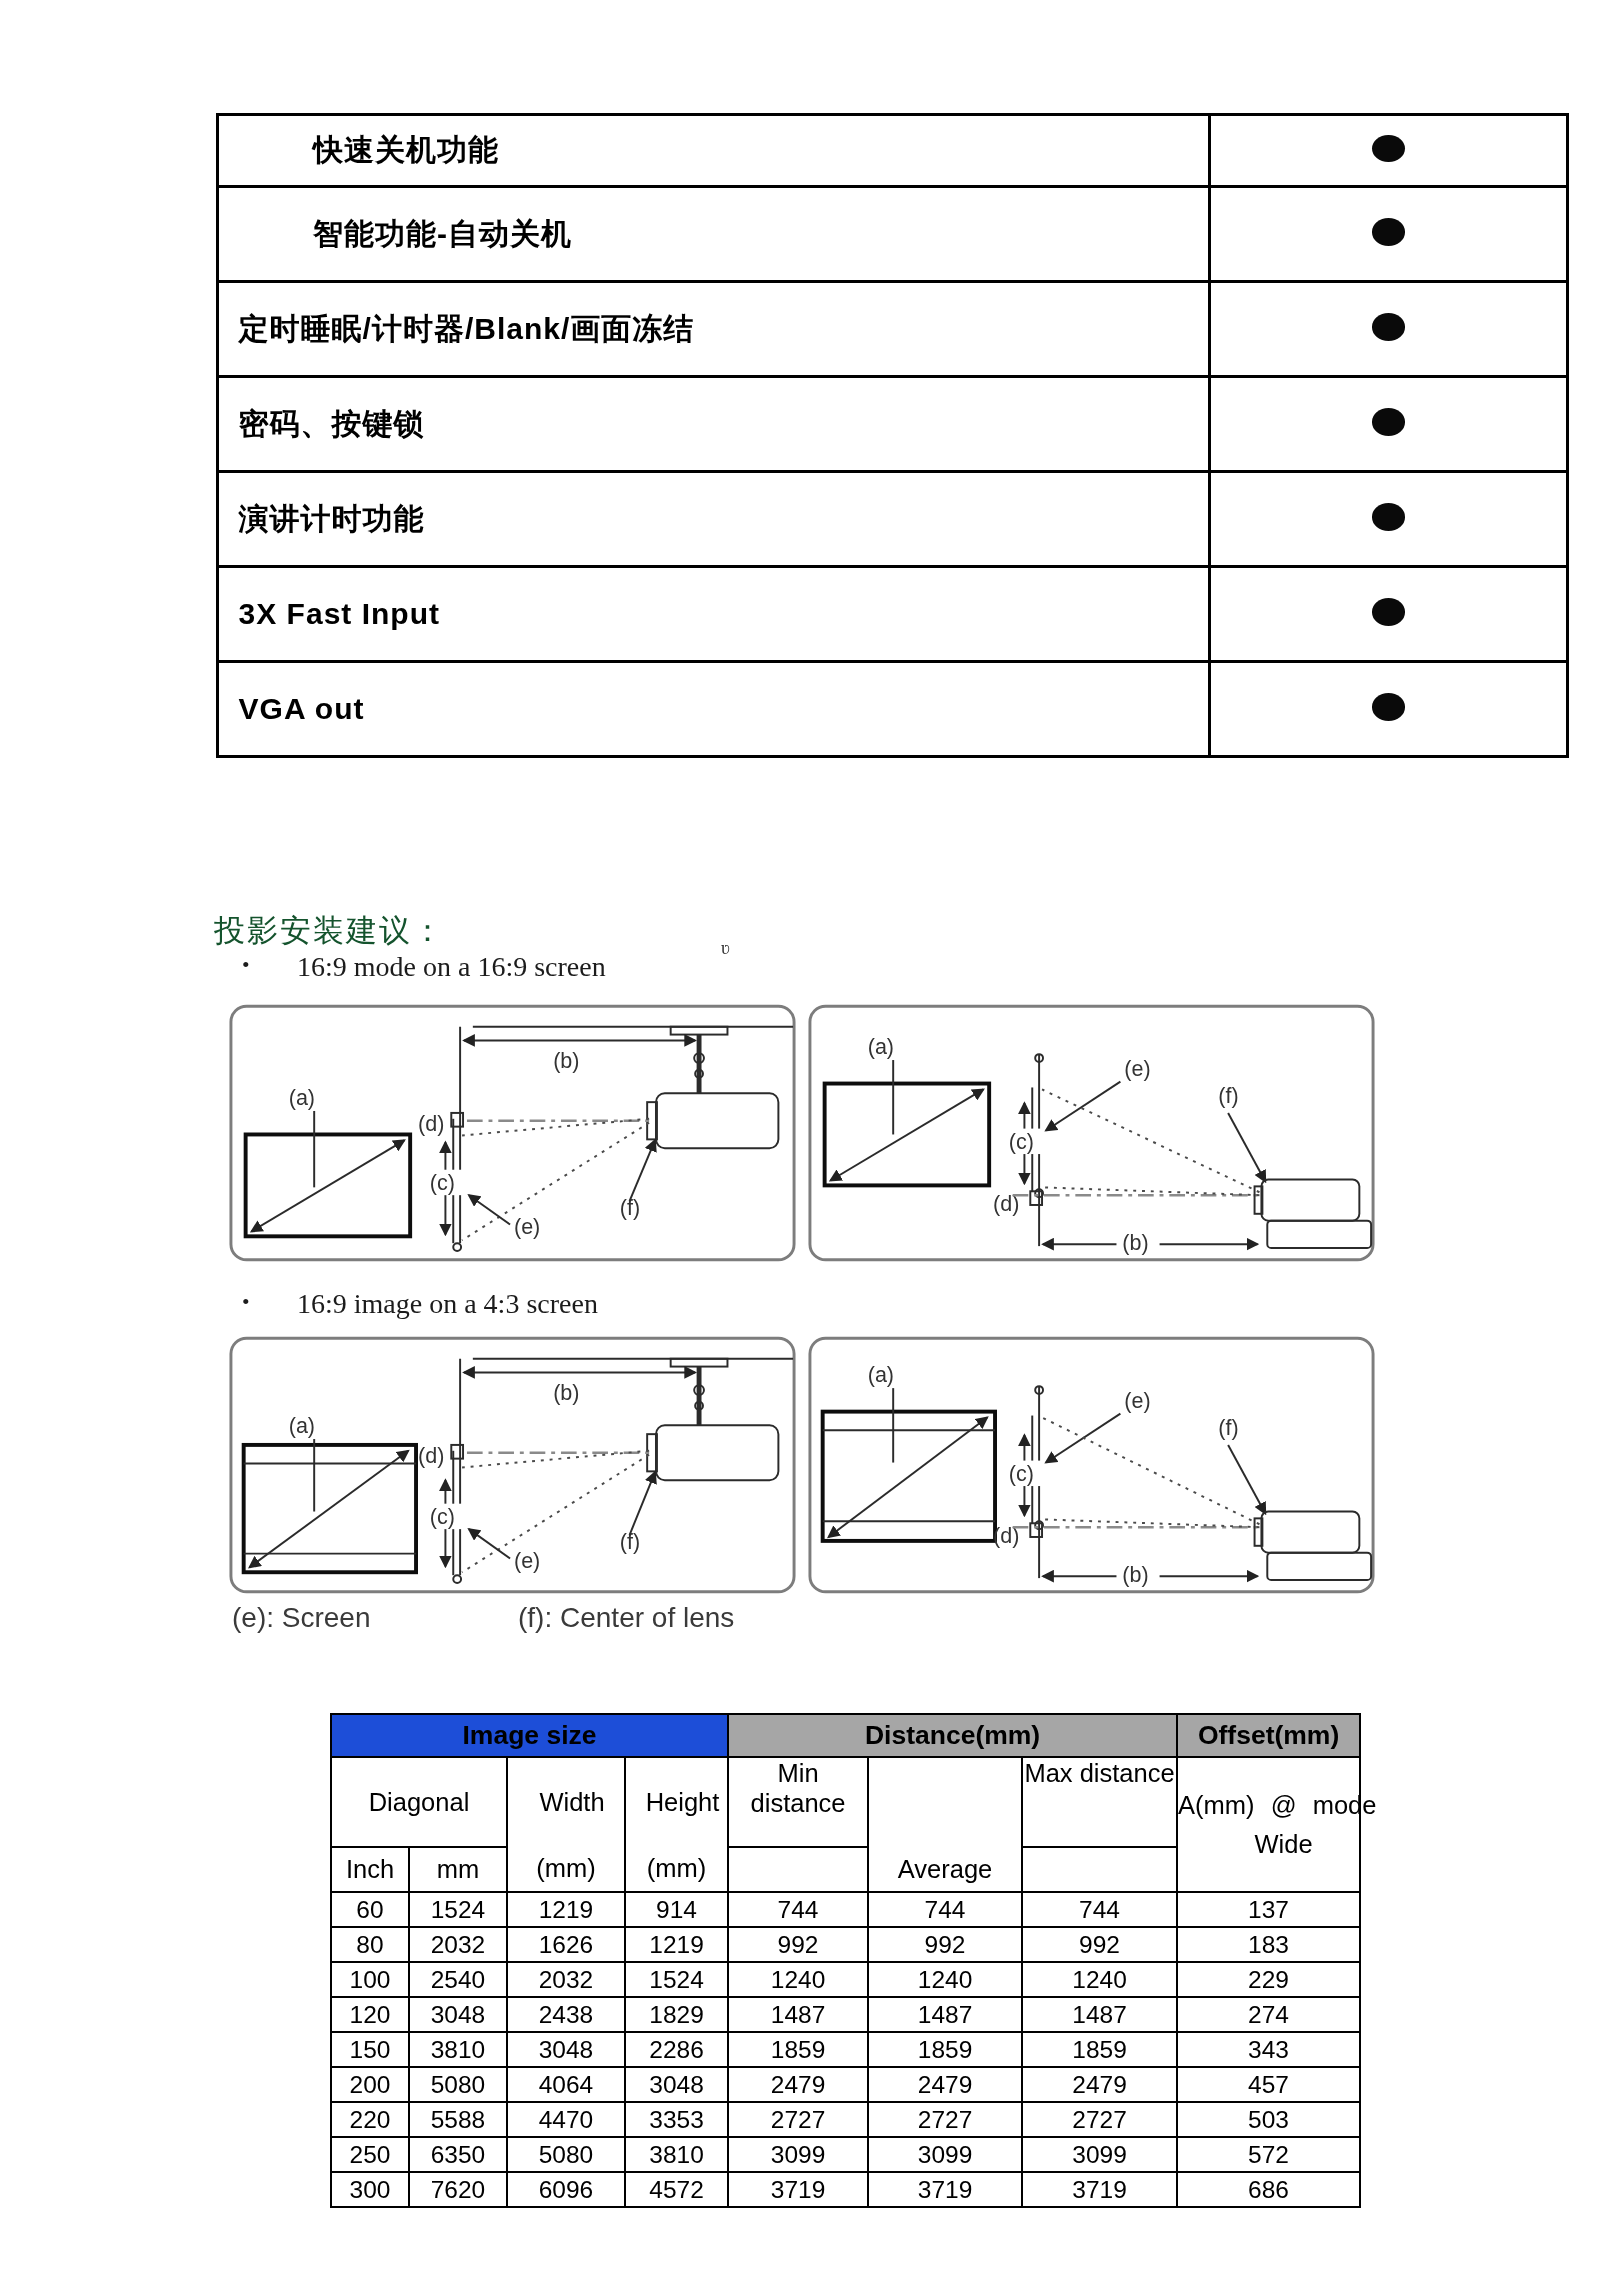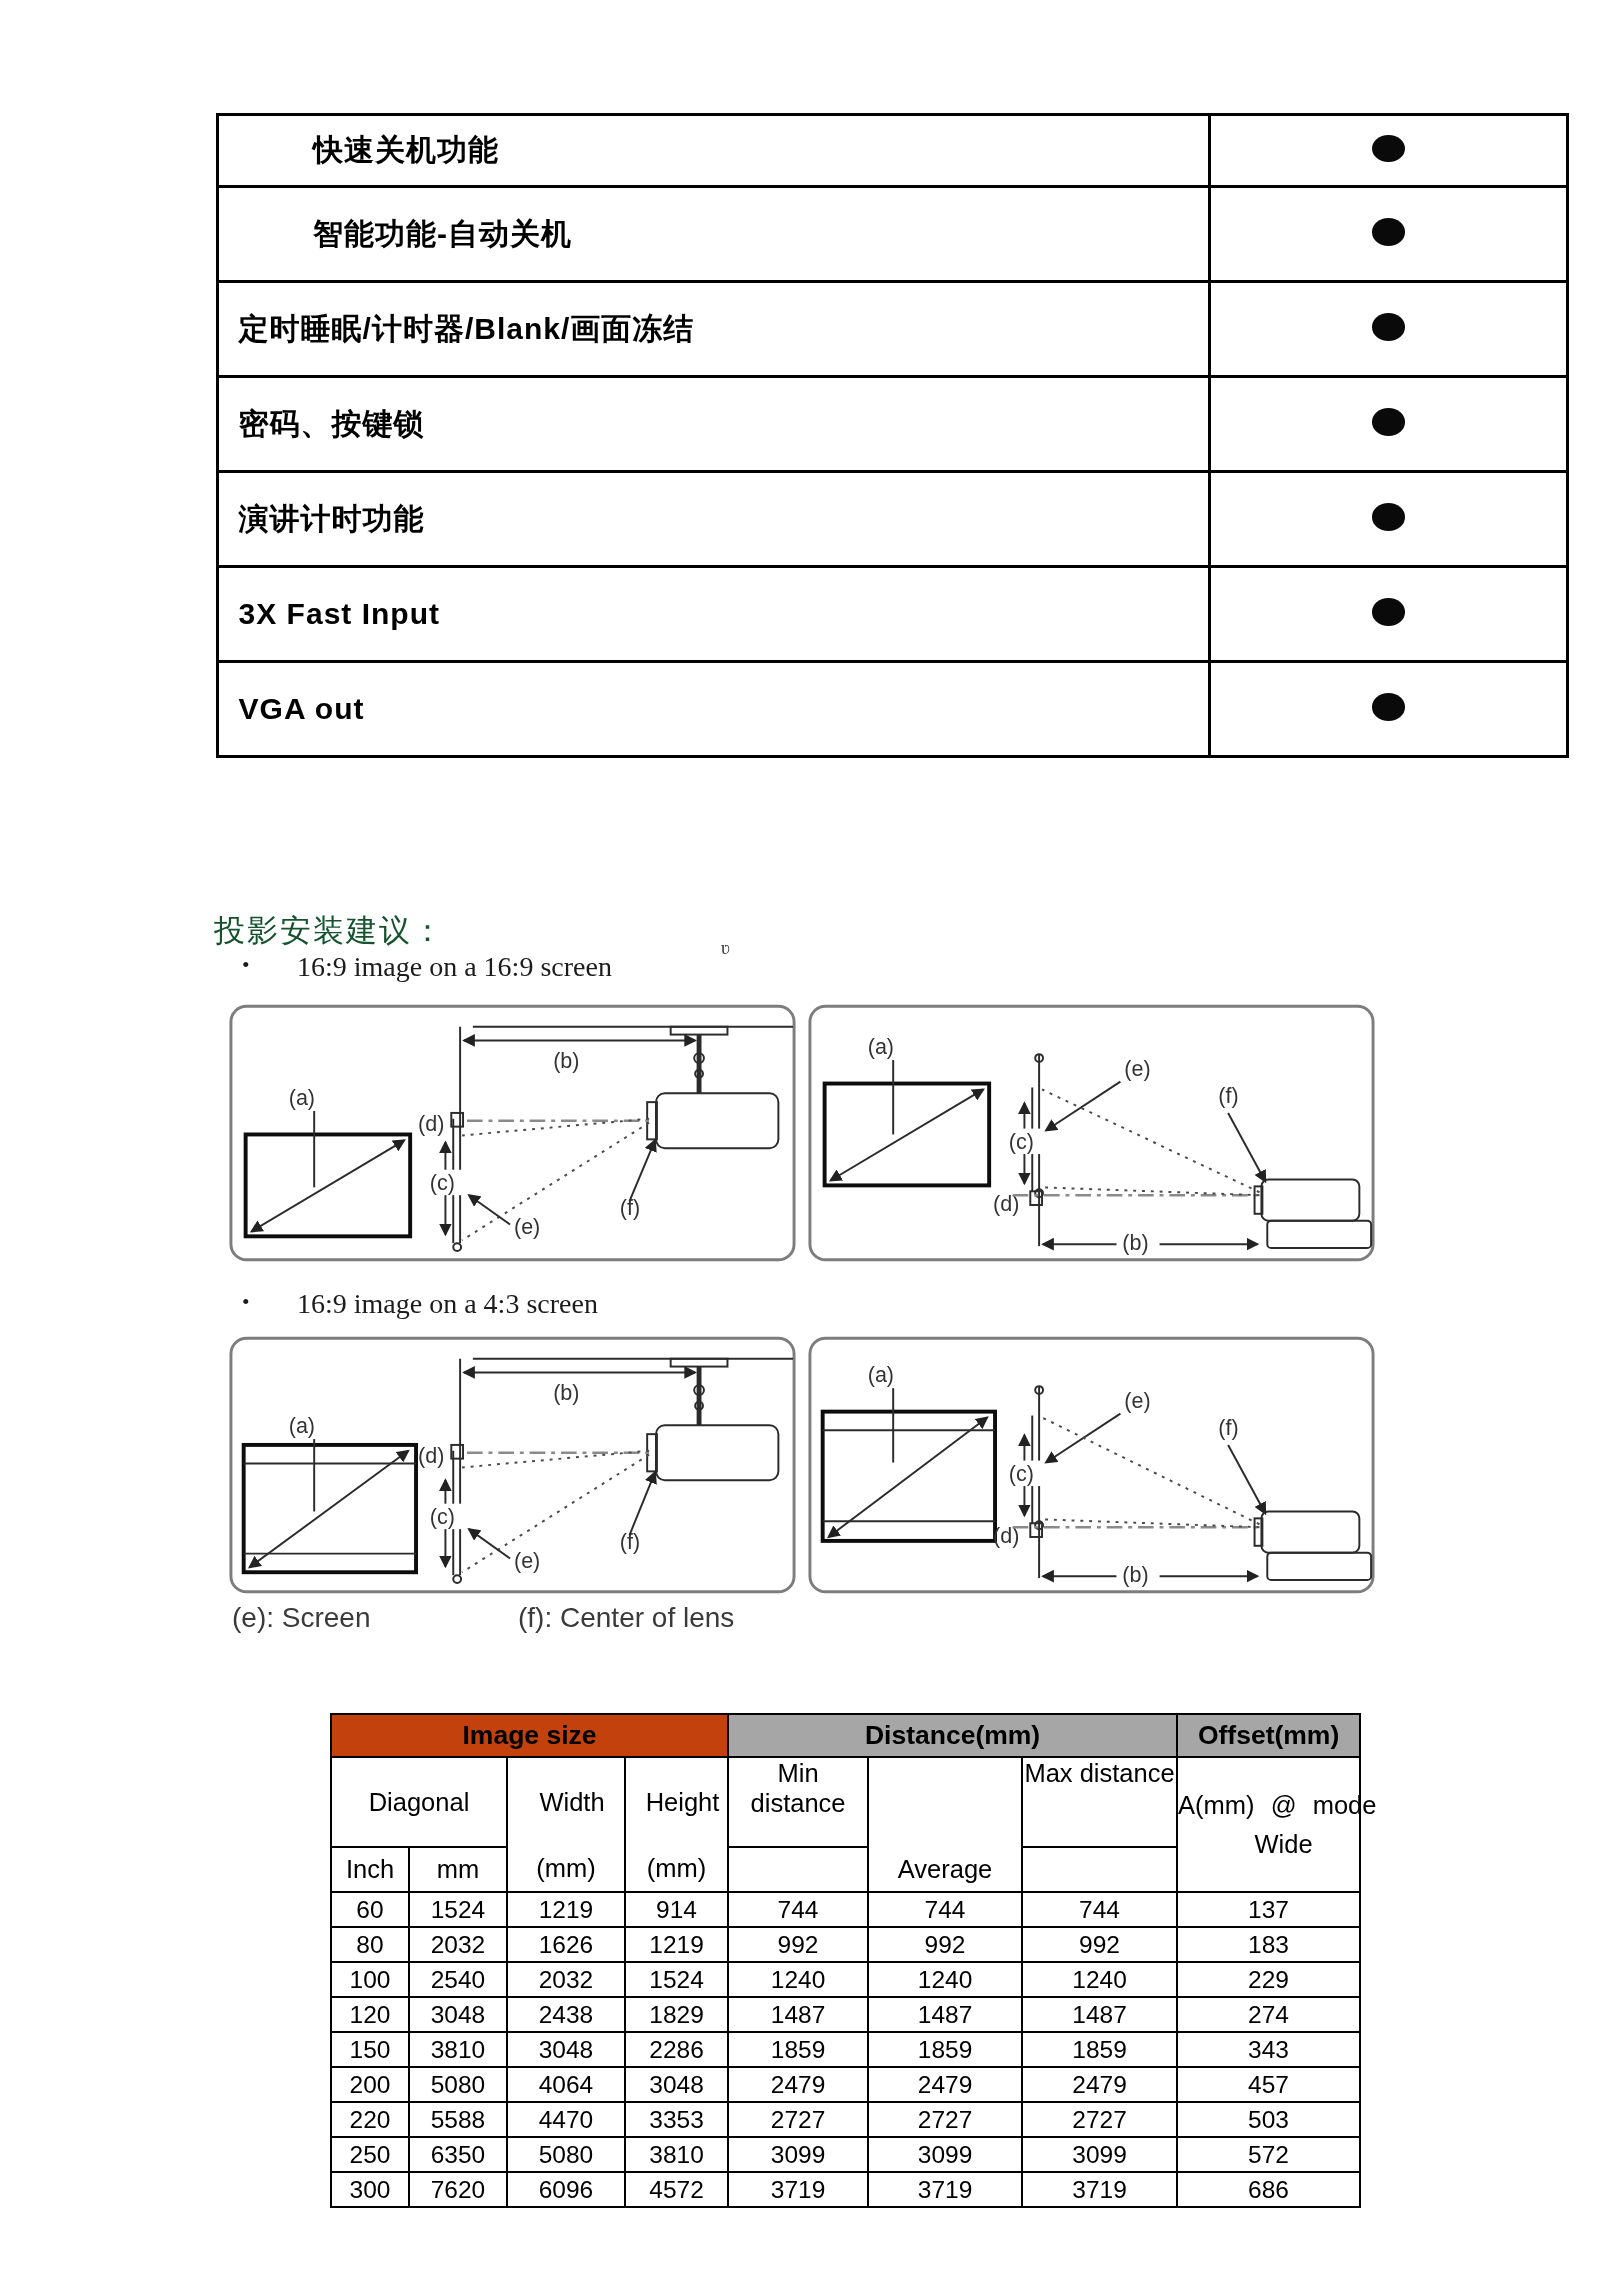--- a/index.html
+++ b/index.html
@@ -95,21 +95,21 @@
         <tr>
           <td class="f-label">VGA out</td>
           <td class="f-dot"><span class="dot" style="background: rgb(10, 10, 10);"></span></td>
         </tr>
       </tbody>
   </table>
 
   <div class="install-heading">投影安装建议：</div>
   <div class="bullet-line bl1">
     <span class="bchar">•</span>
-    <span>16:9 image on a 16:9 screen</span>
+    <span>16:9 mode on a 16:9 screen</span>
   </div>
   <div class="stray">ʋ</div>
 
   <svg class="panel" id="p1" viewBox="0 0 581 265">
     <rect class="pborder" x="3" y="3" width="575" height="259" rx="16"></rect>
     <line class="ln" x1="250" y1="24" x2="577" y2="24"></line>
     <g>
       <rect class="ln" x="452" y="24" width="58" height="8"></rect>
       <line class="ln" style="stroke-width:5" x1="481" y1="32" x2="481" y2="92"></line>
       <circle class="ln" cx="481" cy="56" r="5"></circle>
@@ -260,21 +260,21 @@
         <col style="width:98px">
         <col style="width:118px">
         <col style="width:103px">
       <col style="width:140px">
         <col style="width:154px">
         <col style="width:155px">
         <col style="width:183px">
     </colgroup>
     <thead>
       <tr class="grp">
-        <td colspan="4" style="background: #c2410c;">Image size</td>
+        <td colspan="4" style="background: #1d4ed8;">Image size</td>
         <td colspan="3" style="background: rgb(166, 166, 166);">Distance(mm)</td>
         <td style="background: rgb(166, 166, 166);">Offset(mm)</td>
       </tr>
       <tr class="hr2">
         <td colspan="2" class="bb">Diagonal</td>
         <td rowspan="2">
           <div class="uh">Width</div>
           <div class="lh">(mm)</div>
         </td>
         <td rowspan="2">

